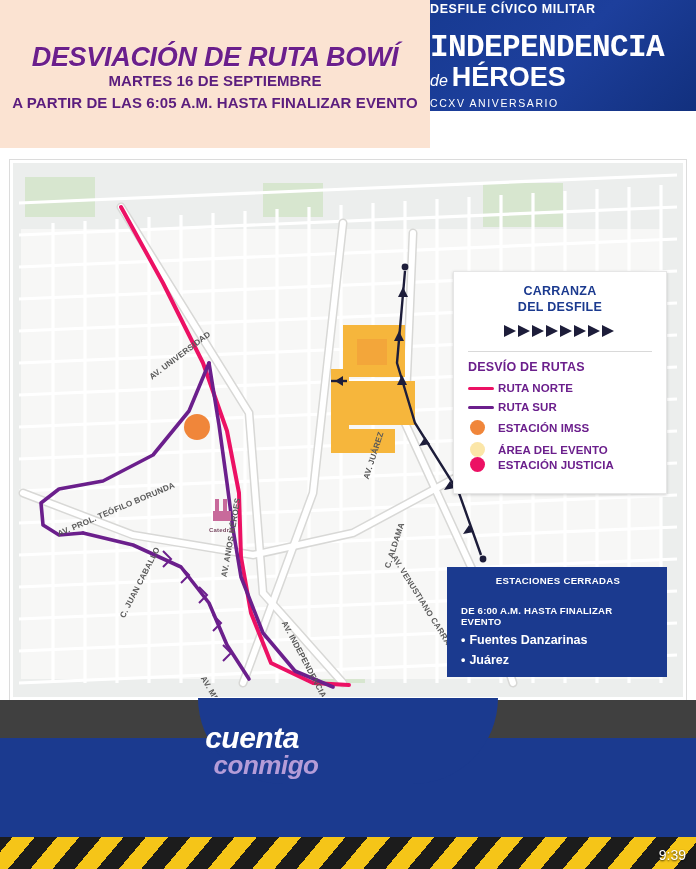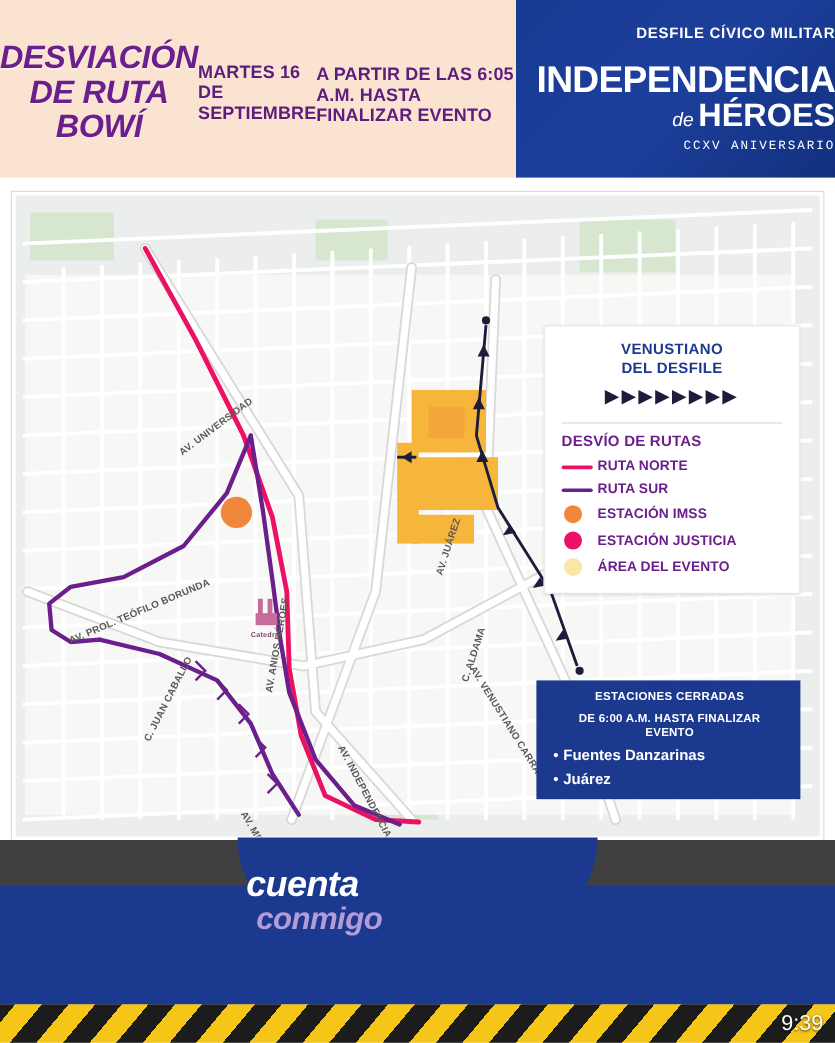--- a/index.html
+++ b/index.html
@@ -9,44 +9,44 @@
     background: #ffffff;
     overflow: hidden;
     position: relative;
   }
   .poster { width: 696px; height: 869px; position: relative; background:#fff; }
 
   
   .header { position:absolute; left:0; top:0; width:696px; height:148px; display:flex; }
   .header-left {
     width: 430px; height: 148px; background: #fbe3d2;
-    display:flex; align-items:center; justify-content:center;
+    display:flex; flex-direction:column; align-items:center; justify-content:center;
     padding-top: 6px;
   }
   .title-main {
     color:#6b1f8c; font-size: 27px; font-weight: bold; letter-spacing: -0.3px;
     text-align:center; font-style: italic; line-height: 1.05;
     text-shadow: 0 1px 0 rgba(255,255,255,0.5);
   }
   .title-sub1 {
     color:#5b1d7e; font-size: 15px; font-weight: bold; letter-spacing: 0.1px;
   }
   .title-sub2 {
     color:#5b1d7e; font-size: 15px; font-weight: bold; margin-top: 5px; letter-spacing:0.1px;
   }
   .header-right {
-    width: 266px; height: 148px; background: #1b3a8f; position: relative;
-    display:flex; flex-direction:column; align-items:flex-end; justify-content:center;
+    width: 266px; height: 111px; background: #1b3a8f; position: relative;
+    display:flex; flex-direction:column; align-items:flex-start; justify-content:center;
     background: linear-gradient(135deg,#173a92 0%, #1d3f9c 50%, #12307e 100%);
   }
   .hr-line1 { color:#ffffff; font-size:12.5px; font-weight:bold; letter-spacing:0.6px; }
-  .hr-line2 { color:#ffffff; font-size:31px; font-weight:bold; letter-spacing:-0.6px; line-height:1; margin-top:16px; }
+  .hr-line2 { color:#ffffff; font-size:31px; font-weight:bold; letter-spacing:-0.6px; line-height:1; margin-top:16px;font-family:Liberation Mono, monospace; }
   .hr-line3 { color:#ffffff; font-size:27px; font-weight:bold; line-height:1; margin-top:1px; }
   .hr-line3 .de { font-style:italic; font-size:16px; font-weight:normal; margin-right:4px; }
-  .hr-line4 { color:#ffffff; font-size:10.5px; letter-spacing:1.6px; margin-top:6px;font-family:Liberation Mono, monospace; }
+  .hr-line4 { color:#ffffff; font-size:10.5px; letter-spacing:1.6px; margin-top:6px; }
 
   
   .map-wrap {
     position:absolute; left:10px; top:160px; width:676px; height:540px;
     background:#eef0ef; border:3px solid #ffffff; overflow:hidden;
     box-shadow: 0 0 0 1px #dcdcdc;
   }
   .map-svg { position:absolute; left:0; top:0; }
 
   .street-label {
@@ -69,21 +69,21 @@
   .lk-line { width:26px; height:3px; border-radius:2px; }
   .lk-dot { width:15px; height:15px; border-radius:50%; margin-left:2px; }
   .legend-text { color:#6b1f8c; font-size:11.5px; font-weight:bold; letter-spacing:0.1px;}
 
   
   .closed {
     position:absolute; right:16px; top:404px; width:220px; background:#1b3a8f;
     padding:8px 12px 10px 14px;
   }
   .closed-t1 { color:#ffffff; font-size:9.6px; font-weight:bold; text-align:center; letter-spacing:0.3px;}
-  .closed-t2 { color:#ffffff; font-size:9.6px; font-weight:bold; text-align:center; letter-spacing:0.2px; margin-top:8px;}
+  .closed-t2 { color:#ffffff; font-size:9.6px; font-weight:bold; text-align:left; letter-spacing:0.2px; margin-top:19px;}
   .closed-item { color:#ffffff; font-size:12.5px; font-weight:bold; margin-top:6px; }
   .closed-item:first-of-type { margin-top:9px; }
   .closed-bullet { color:#ffffff; margin-right:4px; }
 
   
   .footer { position:absolute; left:0; top:700px; width:696px; height:137px; background:#404040; }
   .footer-band { position:absolute; left:0; top:38px; width:696px; height:99px; background:#1b3a8f; }
   .footer-curve {
     position:absolute; left:50%; transform:translateX(-50%); top:-2px;
     width:300px; height:86px; background:#1b3a8f; border-radius:0 0 150px 150px;
@@ -106,21 +106,21 @@
   .gob-txt1 { color:#ffffff; font-size:17px; font-weight:bold; line-height:1.02; letter-spacing:-0.2px;}
   .gob-txt2 { color:#ffffff; font-size:13.5px; font-weight:bold; line-height:1.05; }
   .gob-txt3 { color:#ffffff; font-size:9.6px; font-weight:bold; letter-spacing:0.5px; margin-top:2px;}
 
   
   .hazard {
     position:absolute; left:0; top:837px; width:696px; height:32px;
     background: repeating-linear-gradient(-50deg, #1c1c1c 0 17px, #f5c518 17px 34px);
   }
   .clock {
-    position:absolute; right:10px; bottom:6px; color:#ffffff; font-size:18px;
+    position:absolute; right:10px; bottom:6px; color:#ffffff; font-size:14px;
     font-family:"Liberation Sans", sans-serif; text-shadow:0 1px 2px rgba(0,0,0,0.8);
   }
 </style>
 </head>
 <body>
 
 <div class="poster">
 
   <div class="header">
     <div class="header-left">
@@ -270,21 +270,21 @@
     <div class="street-label" style="left:358px; top:378px; transform:rotate(-72deg);">C. ALDAMA</div>
     <div class="street-label" style="left:352px; top:440px; transform:rotate(58deg);">AV. VENUSTIANO CARRANZA</div>
     <div class="street-label" style="left:248px; top:492px; transform:rotate(62deg);">AV. INDEPENDENCIA</div>
     <div class="street-label" style="left:165px; top:552px; transform:rotate(60deg);">AV. MELCHOR OCAMPO</div>
     <div class="street-label" style="left:196px; top:364px; font-size:6px; color:#7a4a63;">Catedral</div>
 
     <div style="position:absolute; left:171px; top:251px; width:26px; height:26px; border-radius:50%; background:#f0863a;"></div>
 
     <div class="legend">
       <div class="legend-title">
-        <span>VENUSTIANO</span><br>
+        <span>CARRANZA</span><br>
         <span>DEL DESFILE</span>
       </div>
       <div class="legend-arrows">
         <svg width="120" height="16" viewBox="0 0 120 16">
           <g fill="#1d1d3a">
             <polygon points="4,2 16,8 4,14"></polygon>
             <polygon points="18,2 30,8 18,14"></polygon>
             <polygon points="32,2 44,8 32,14"></polygon>
             <polygon points="46,2 58,8 46,14"></polygon>
             <polygon points="60,2 72,8 60,14"></polygon>
@@ -308,31 +308,31 @@
             <div class="lk-line" style="background:#6b1f8c;"></div>
           </div>
         <div class="legend-text">RUTA SUR</div>
       </div>
       <div class="legend-row">
         <div class="legend-key">
             <div class="lk-dot" style="background:#f0863a;"></div>
           </div>
         <div class="legend-text">ESTACIÓN IMSS</div>
       </div>
+      <div class="legend-row" style="margin-bottom:0;">
+        <div class="legend-key">
+            <div class="lk-dot" style="background:#fbe6a8;"></div>
+          </div>
+        <div class="legend-text">ÁREA DEL EVENTO</div>
+      </div>
       <div class="legend-row">
         <div class="legend-key">
             <div class="lk-dot" style="background:#ec1164;"></div>
           </div>
         <div class="legend-text">ESTACIÓN JUSTICIA</div>
-      </div>
-      <div class="legend-row" style="margin-bottom:0;">
-        <div class="legend-key">
-            <div class="lk-dot" style="background:#fbe6a8;"></div>
-          </div>
-        <div class="legend-text">ÁREA DEL EVENTO</div>
       </div>
     </div>
 
     <div class="closed">
       <div class="closed-t1">ESTACIONES CERRADAS</div>
       <div class="closed-t2">DE 6:00 A.M. HASTA FINALIZAR EVENTO</div>
       <div class="closed-item">
         <span class="closed-bullet">•</span><span>Fuentes Danzarinas</span>
       </div>
       <div class="closed-item">

